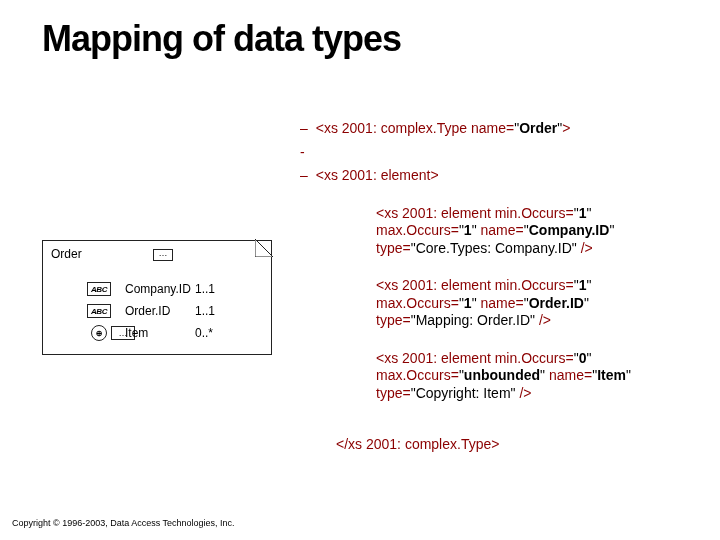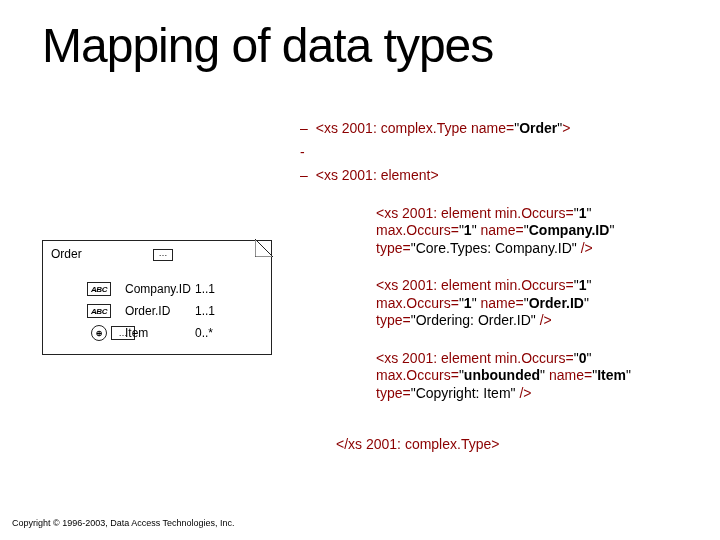--- a/index.html
+++ b/index.html
@@ -7,22 +7,22 @@
     padding: 0;
     width: 720px;
     height: 540px;
     background: #fff;
     font-family: Arial, Helvetica, sans-serif;
     position: relative;
     overflow: hidden;
   }
   .title {
     font-family: "Arial Black", Arial, sans-serif;
-    font-weight: 400;
-    font-size: 48px;
+    font-weight: 700;
+    font-size: 36px;
     color: #000;
     position: absolute;
     top: 18px;
     left: 42px;
     letter-spacing: -1px;
     text-align: center;
   }
   .diagram {
     position: absolute;
     top: 240px;
@@ -214,21 +214,21 @@
 
   <div class="gap"></div>
 
   <div class="xml-line indent2">
     <span class="btag">&lt;</span><span class="btag">xs 2001: element</span>
     <span class="attr-n"> </span><span class="attr-n">min.Occurs</span><span class="attr-n">=</span><span class="bq">"</span><span class="attr-v">1</span><span class="bq">"</span>
     <br>
     <span class="attr-n">max.Occurs</span><span class="attr-n">=</span><span class="bq">"</span><span class="attr-v">1</span><span class="bq">"</span>
     <span class="attr-n"> </span><span class="attr-n">name</span><span class="attr-n">=</span><span class="bq">"</span><span class="attr-v">Order.ID</span><span class="bq">"</span>
     <br>
-    <span class="attr-n">type</span><span class="attr-n">=</span><span class="bq">"</span><span class="attr-v norm">Ordering: Order.ID</span><span class="bq">"</span>
+    <span class="attr-n">type</span><span class="attr-n">=</span><span class="bq">"</span><span class="attr-v norm">Mapping: Order.ID</span><span class="bq">"</span>
     <span class="btag"> /&gt;</span>
   </div>
 
   <div class="gap"></div>
 
   <div class="xml-line indent2">
     <span class="btag">&lt;</span><span class="btag">xs 2001: element</span>
     <span class="attr-n"> </span><span class="attr-n">min.Occurs</span><span class="attr-n">=</span><span class="bq">"</span><span class="attr-v">0</span><span class="bq">"</span>
     <br>
     <span class="attr-n">max.Occurs</span><span class="attr-n">=</span><span class="bq">"</span><span class="attr-v">unbounded</span><span class="bq">"</span>

